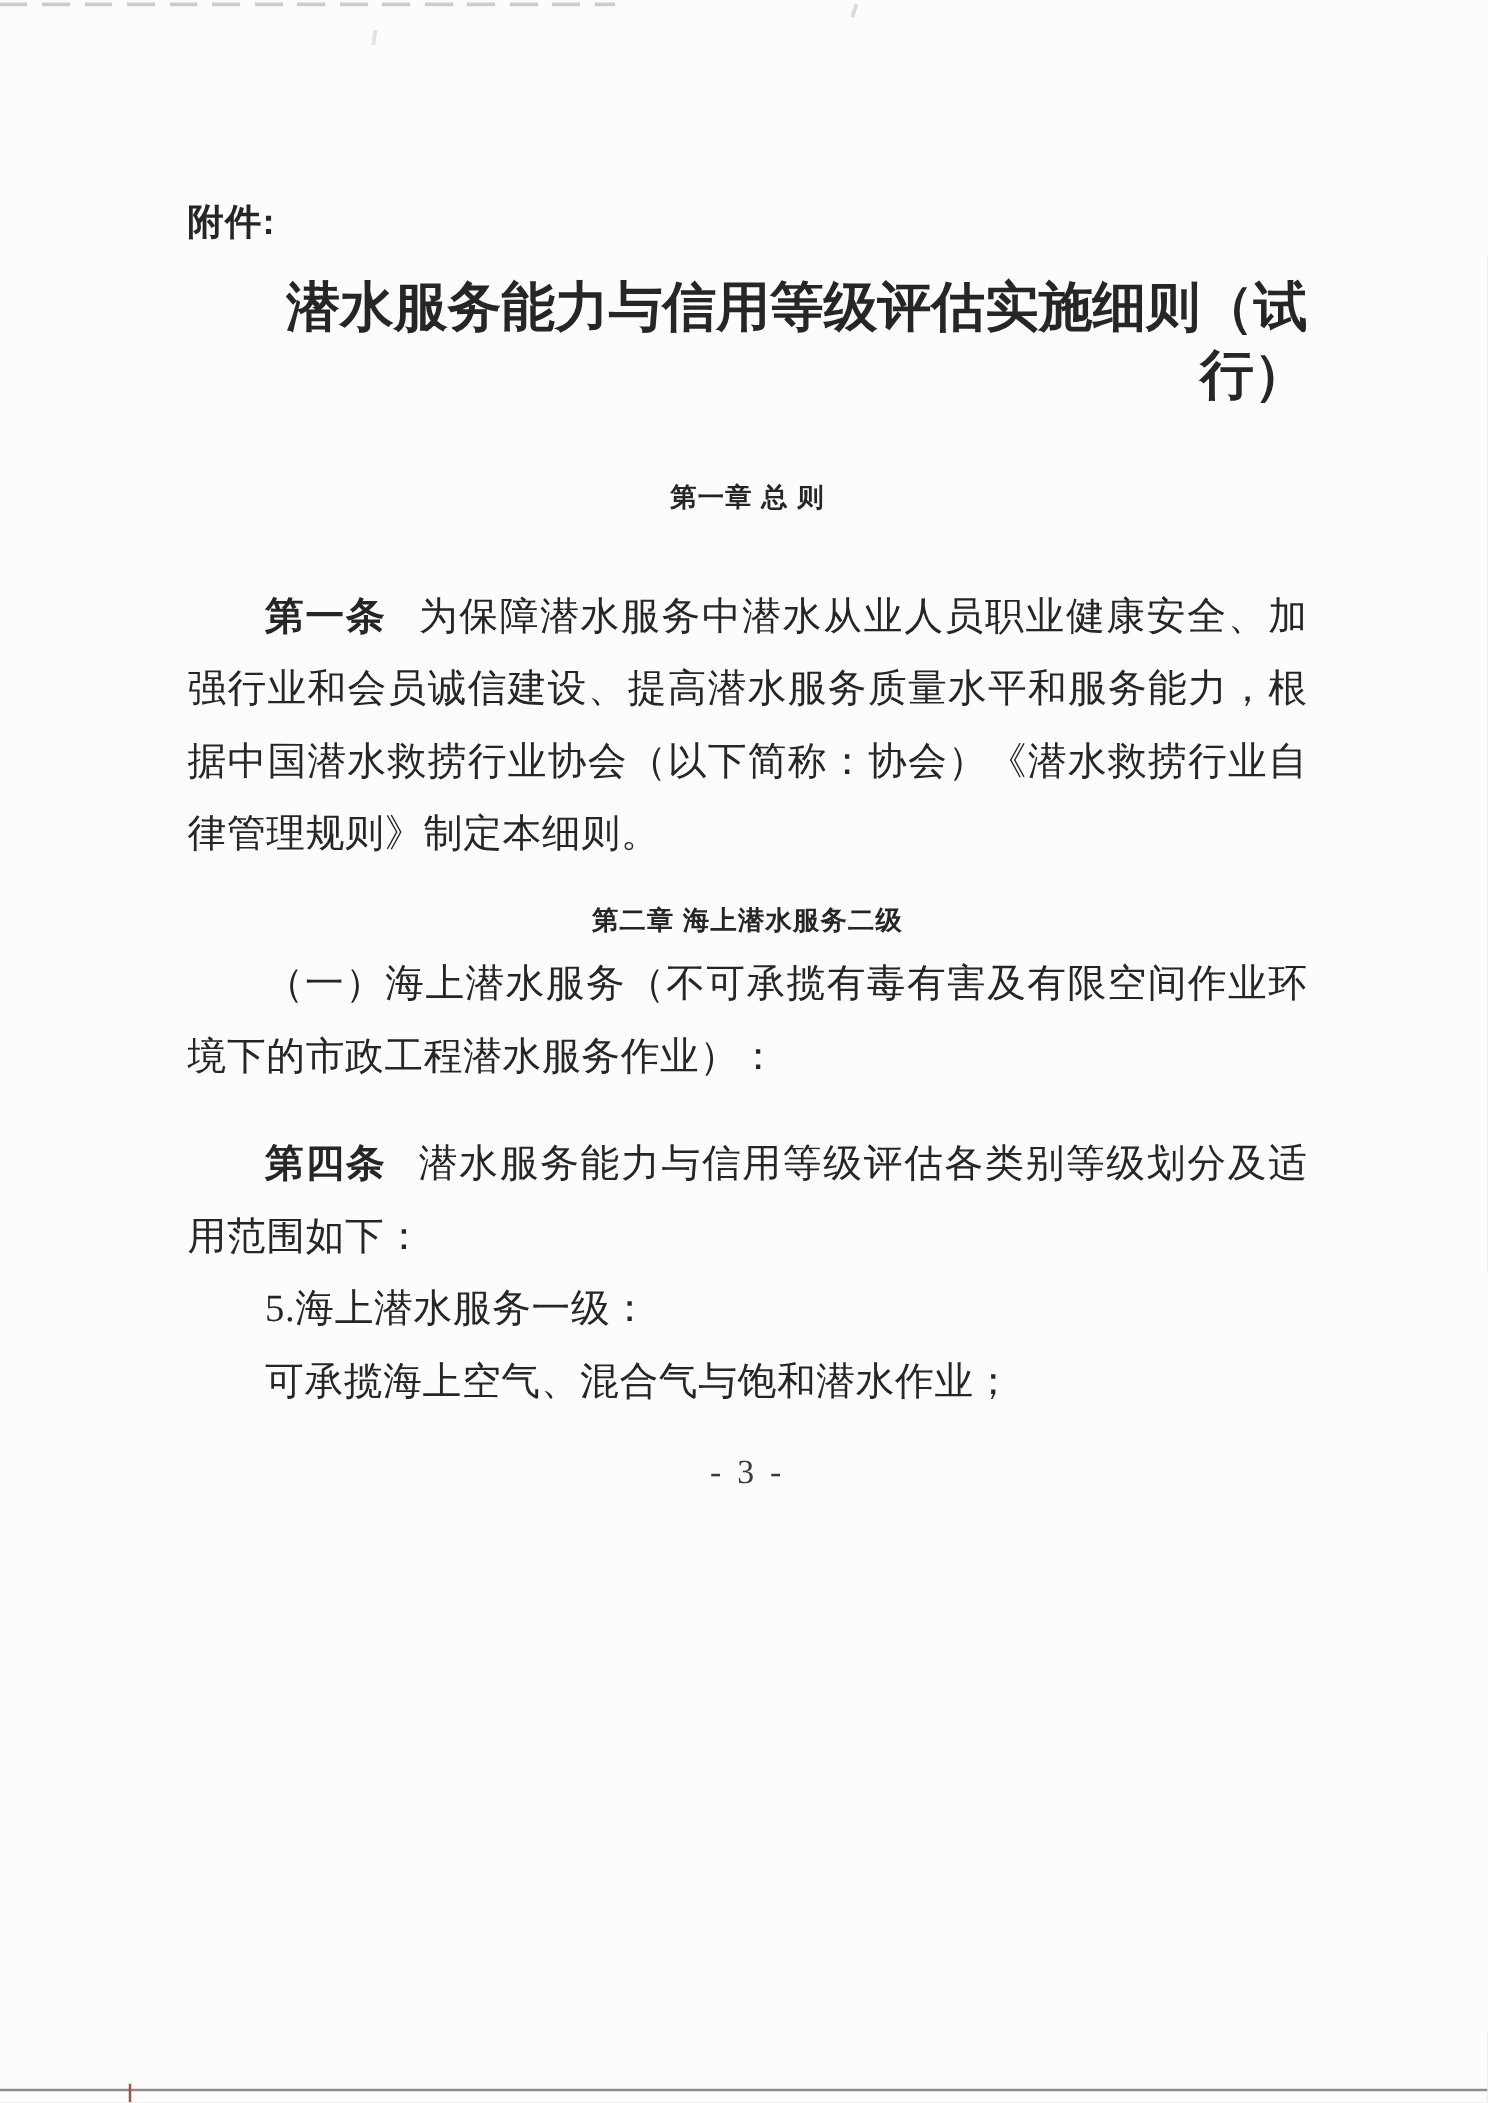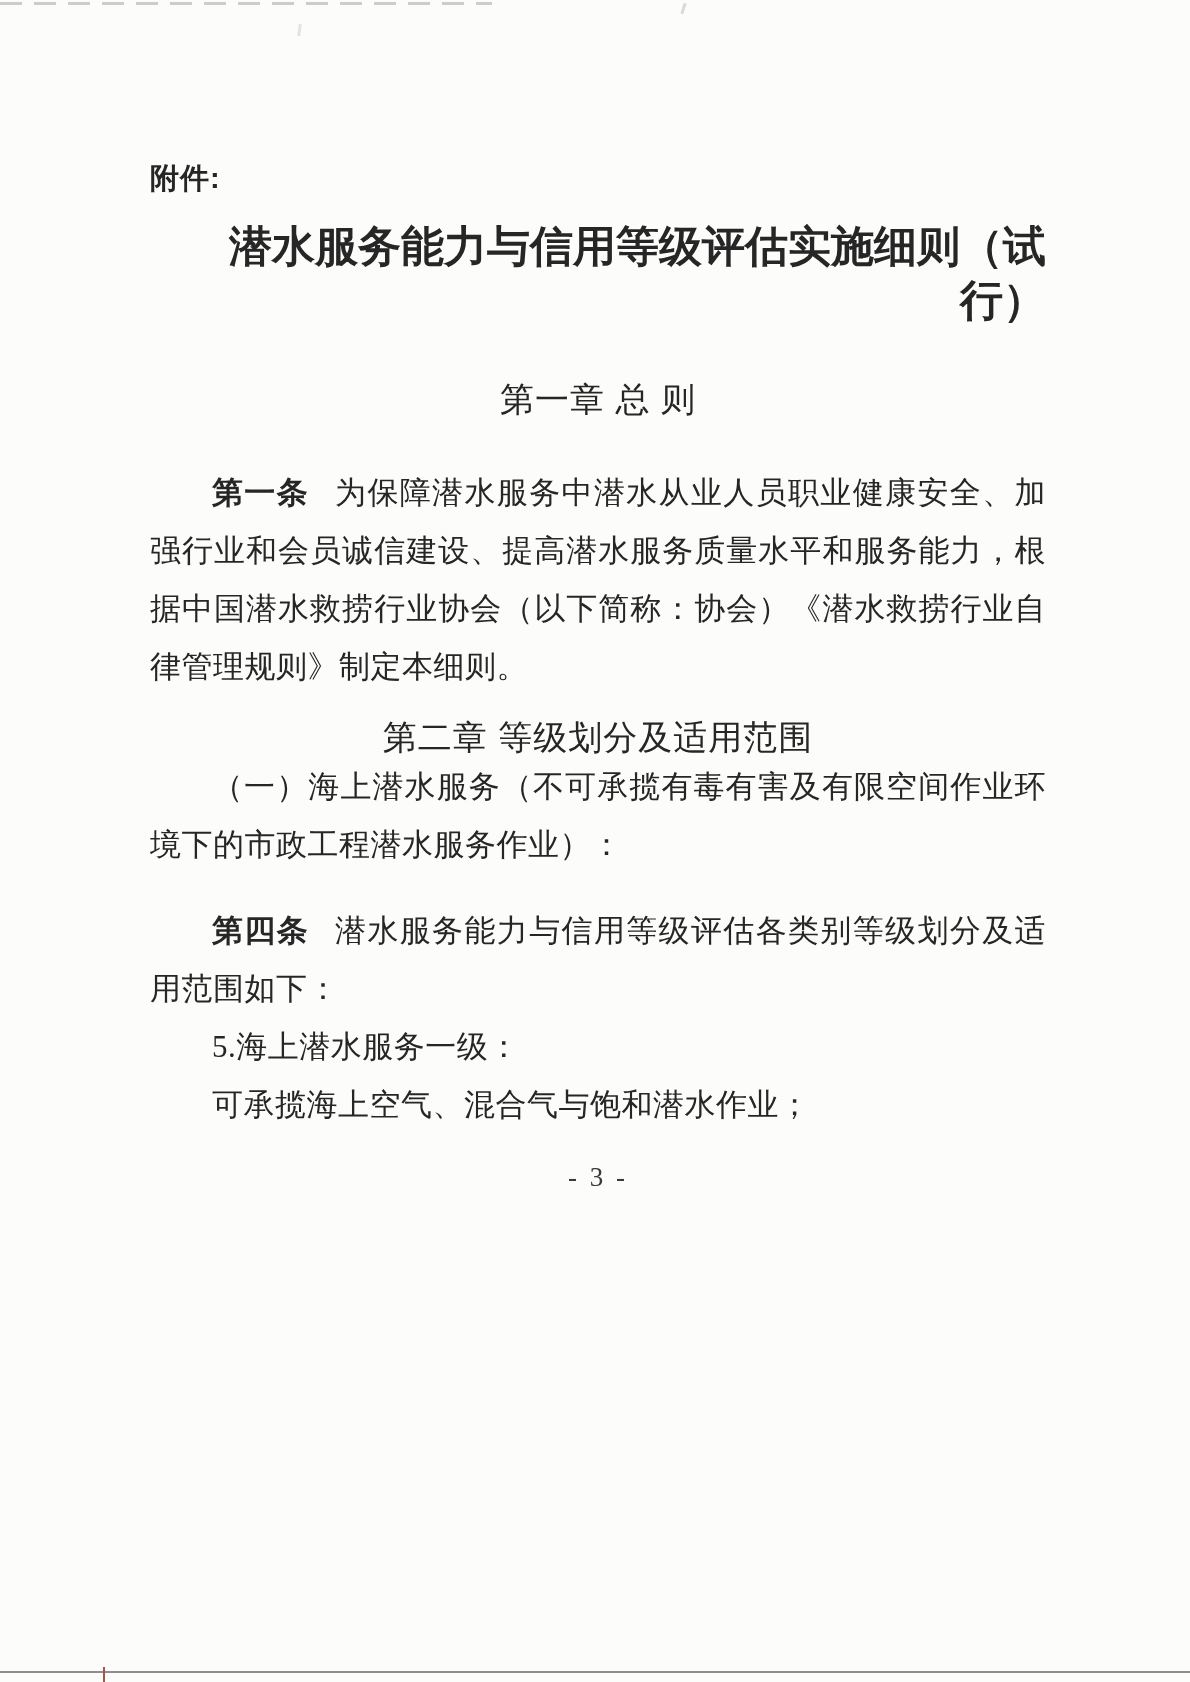--- a/index.html
+++ b/index.html
@@ -20,21 +20,21 @@
   }
   .doc-title{
     margin:24px 0 0;
     font-size:43px;font-weight:700;
     line-height:54px;text-align:right;letter-spacing:0;
     font-family:"Liberation Serif","DejaVu Serif",serif;
   }
   .chapter-heading{
     margin:0;text-align:center;
     font-family:"Liberation Sans","DejaVu Sans",sans-serif;
-    font-weight:400;font-size:34px;line-height:42px;letter-spacing:1px;
+    font-weight:700;font-size:21px;line-height:42px;letter-spacing:1px;
   }
   .chapter-heading.ch1{margin-top:50px;}
   .chapter-heading.ch2{margin-top:20px;}
   .body-para{
     margin:0;
     font-size:31px;line-height:58px;
     text-align:justify;text-indent:62px;letter-spacing:.5px;
   }
   .body-para.first{margin-top:44px;}
   .body-para.art4{margin-top:28px;}
@@ -83,21 +83,21 @@
     <span class="attachment-label">附件:</span>
 
     <h1 class="doc-title">潜水服务能力与信用等级评估实施细则（试行）</h1>
 
     <h2 class="chapter-heading ch1">第一章 总 则</h2>
 
     <p class="body-para first"><span class="article-label">第一条</span><span>为保障潜水服务中潜水从业人员职业健康安全、加强行业和会员诚信建设、提高潜水服务质量水平和服务能力，根据中国潜水救捞行业协会（以下简称：协会）《潜水救捞行业自律管理规则》制定本细则。</span></p>
 
 
 
-    <h2 class="chapter-heading ch2">第二章 等级划分及适用范围</h2>
+    <h2 class="chapter-heading ch2">第二章 海上潜水服务二级</h2>
 
     <p class="body-para">（一）海上潜水服务（不可承揽有毒有害及有限空间作业环境下的市政工程潜水服务作业）：</p>
 
     <p class="body-para art4"><span class="article-label">第四条</span><span>潜水服务能力与信用等级评估各类别等级划分及适用范围如下：</span></p>
 
     <p class="body-para">5.海上潜水服务一级：</p>
 
     <p class="body-para">可承揽海上空气、混合气与饱和潜水作业；</p>
 
 

